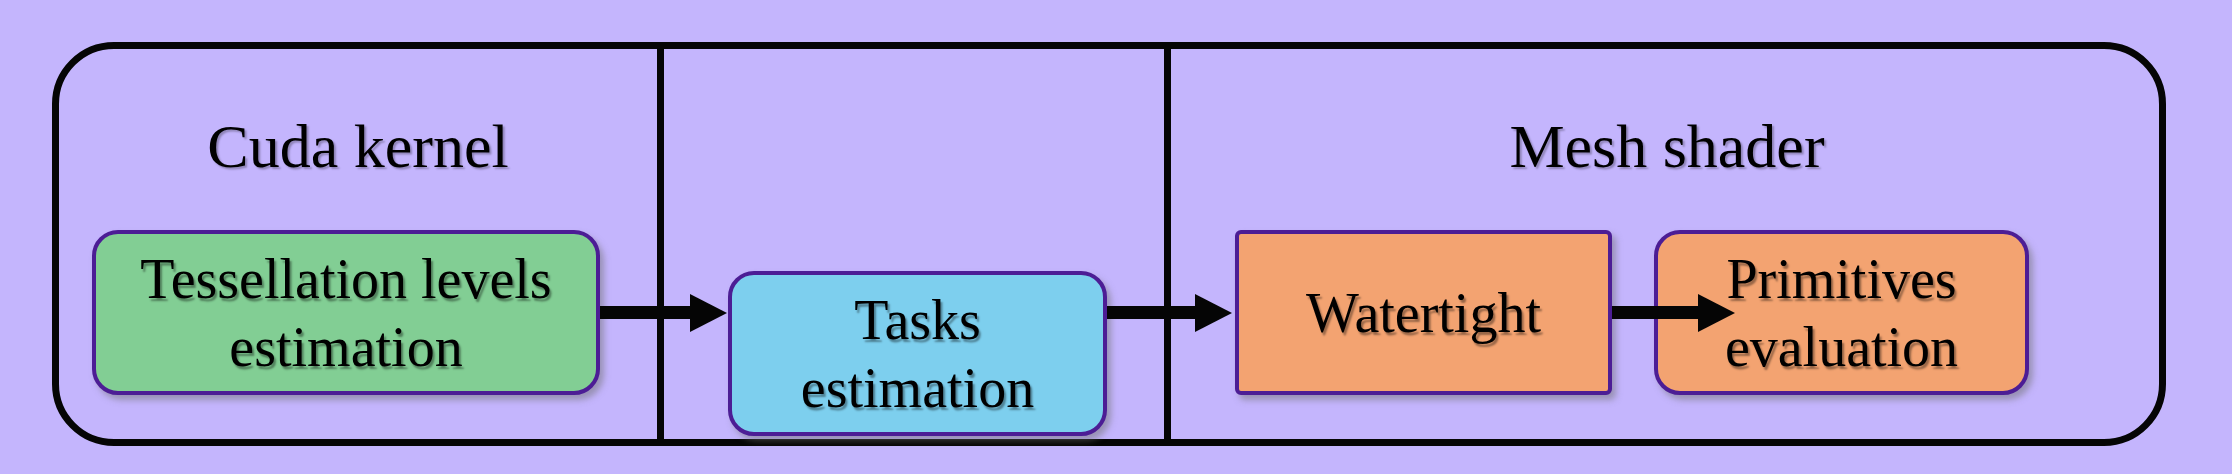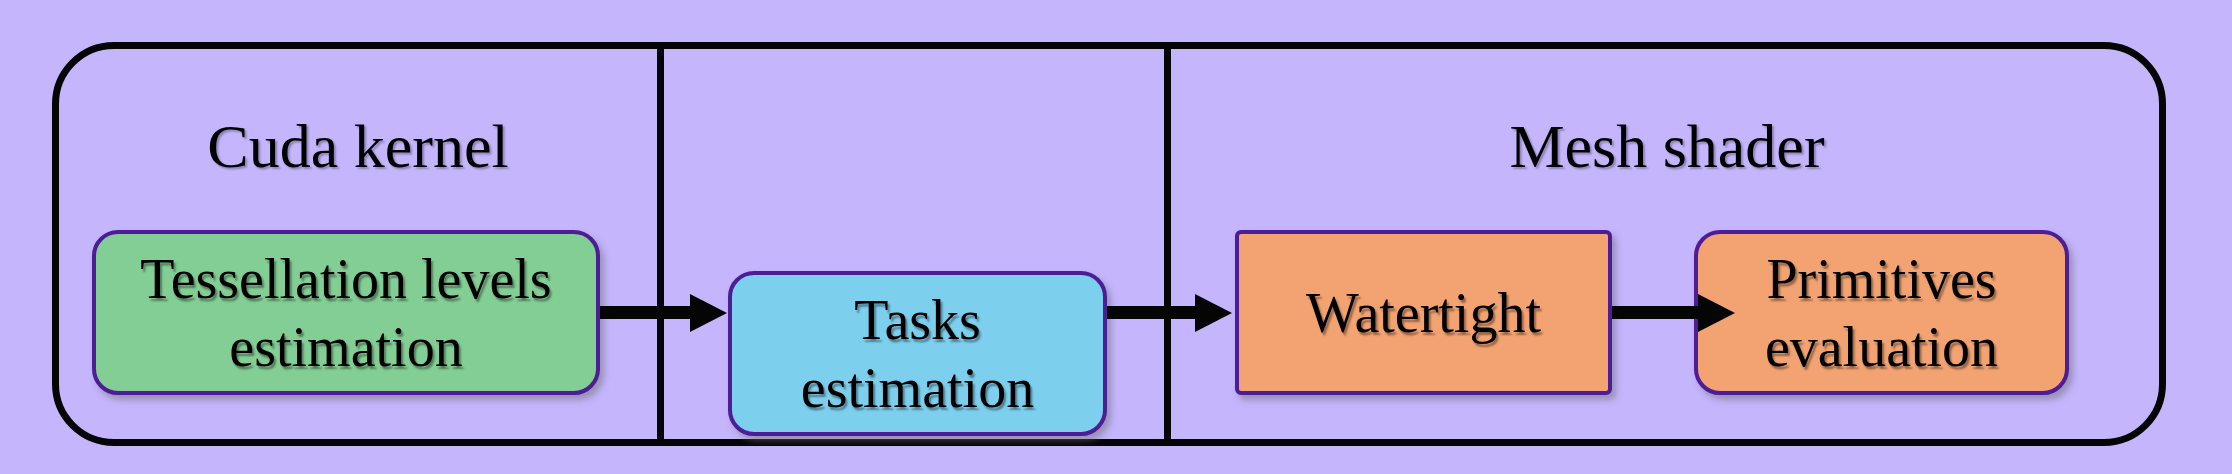--- a/index.html
+++ b/index.html
@@ -59,21 +59,21 @@
     justify-content: center;
     font-size: 56px;
     line-height: 68px;
     text-align: center;
     text-shadow: 2px 3px 2px rgba(0,0,0,0.38);
     z-index: 4;
   }
   .stage-1 { left: 92px;   width: 508px; }
   .stage-2 { left: 728px;  width: 379px; }
   .stage-3 { left: 1235px; width: 377px; }
-  .stage-4 { left: 1694px; width: 375px; }
+  .stage-4 { left: 1654px; width: 375px; }
   .arrow-shaft {
     position: absolute;
     top: 306px;
     height: 13px;
     background: #050505;
     z-index: 5;
   }
   .arrow-head {
     position: absolute;
     top: 294px;

